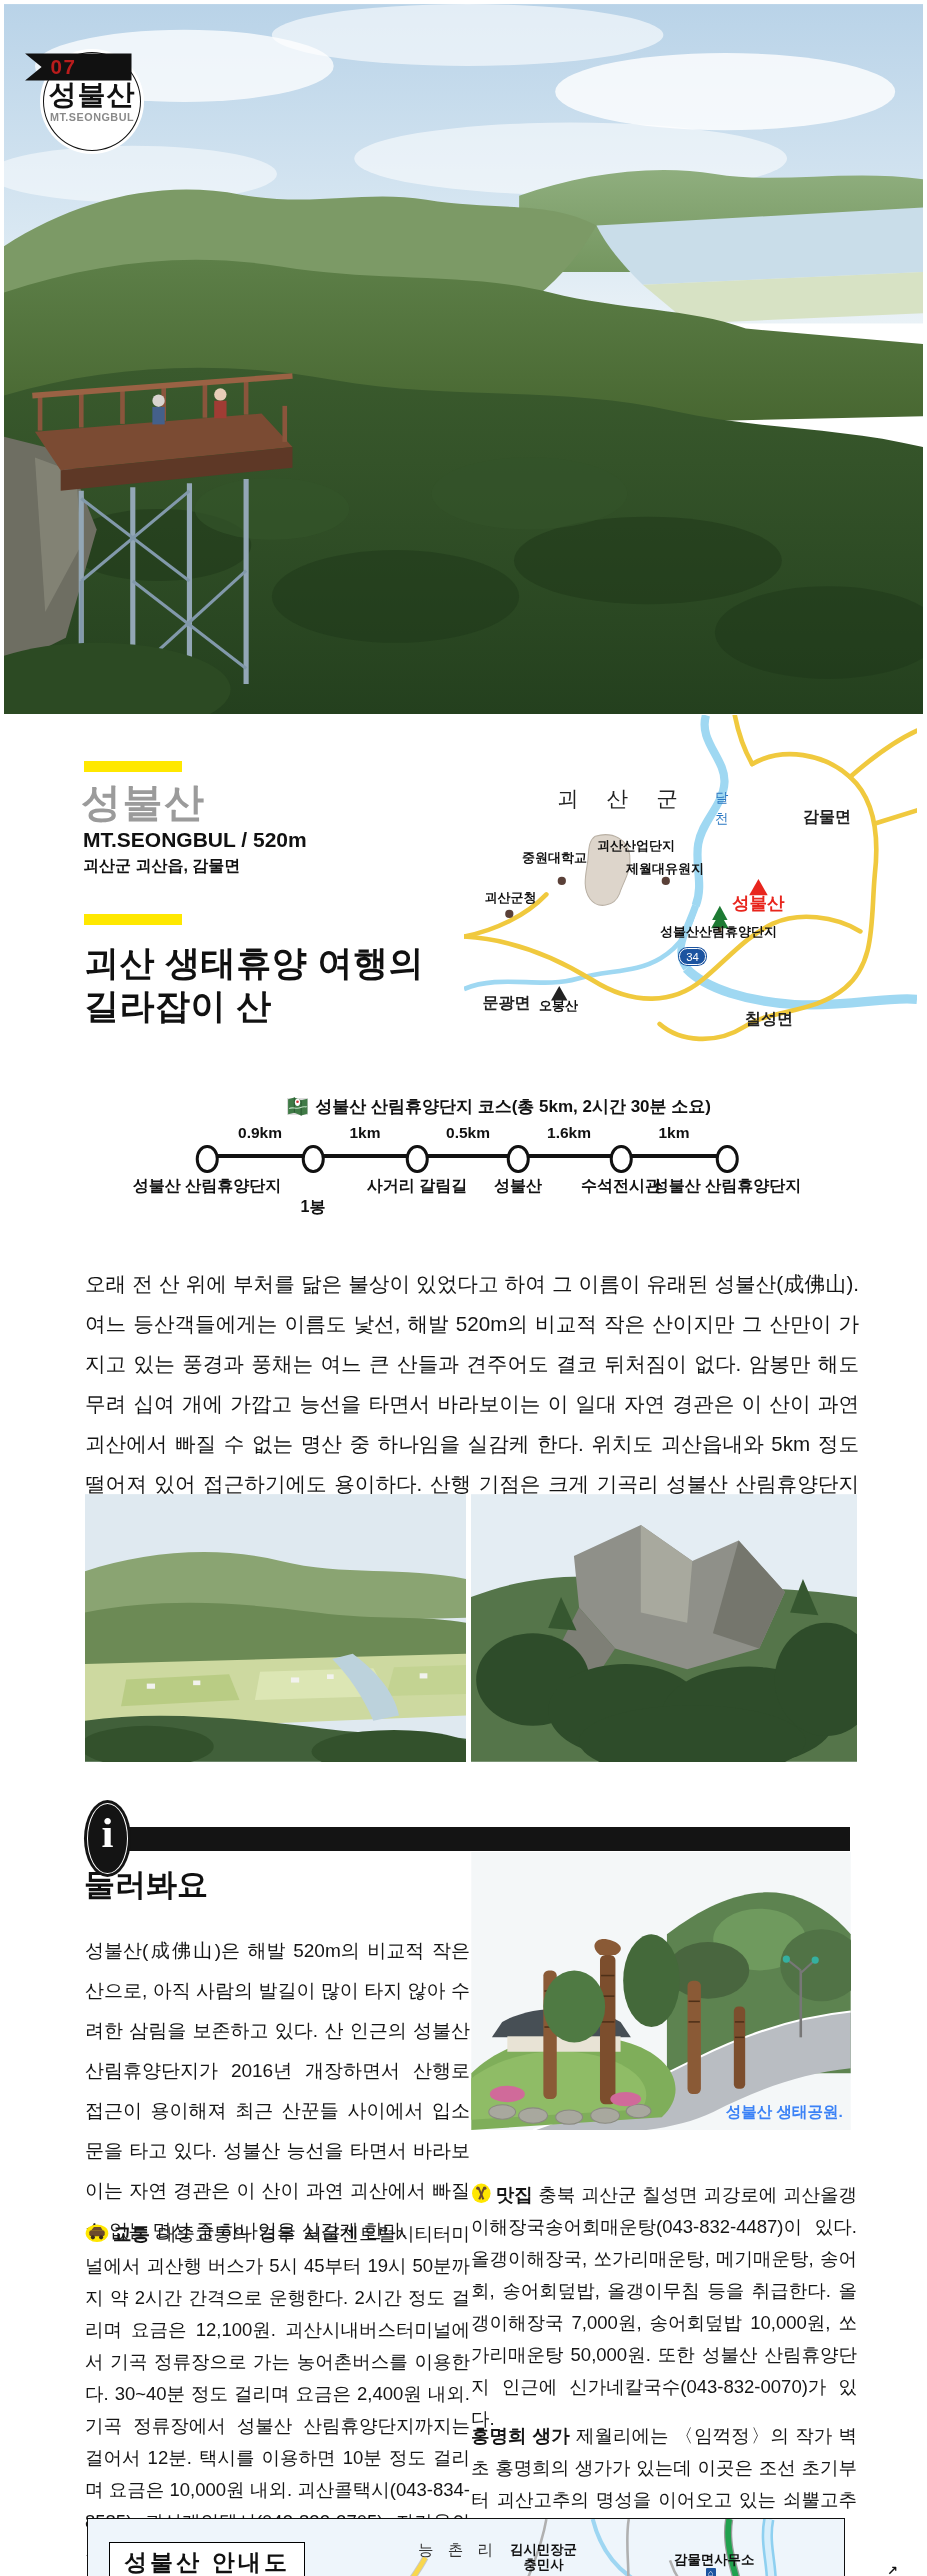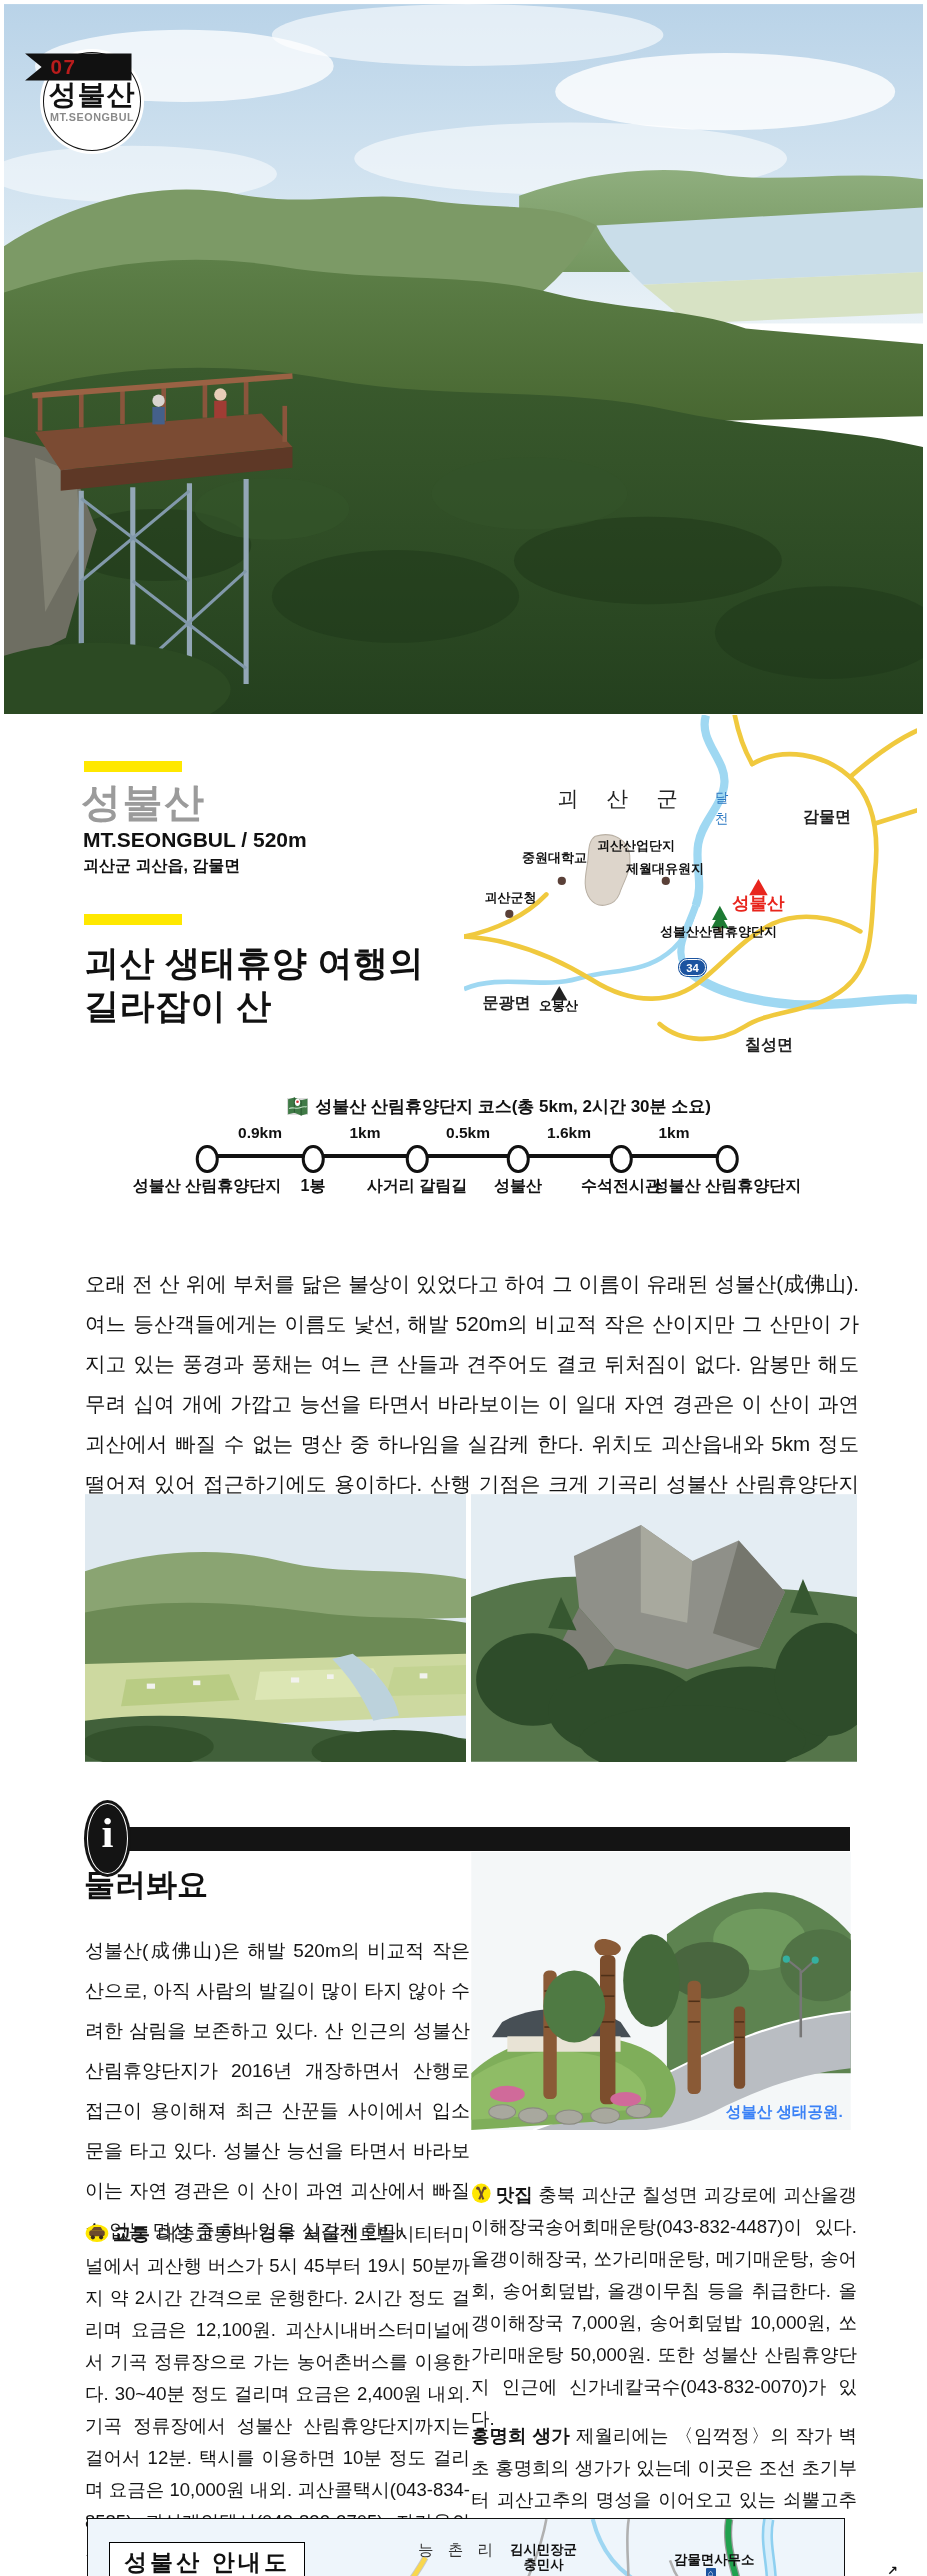--- a/index.html
+++ b/index.html
@@ -25,21 +25,21 @@
   .headline{left:84px;top:941px;font-size:35px;font-weight:900;line-height:43px;color:#111;letter-spacing:0.5px;}
 
   
   .locmap{left:464px;top:715px;width:453px;height:335px;}
   .loc-label{position:absolute;white-space:pre-line;line-height:1.1;}
   .c-loc-gun{font-family:"Liberation Serif","DejaVu Serif",serif;font-size:21.6px;letter-spacing:11.3px;color:#222;}
   .c-loc-river{color:#2b78c2;font-size:13.4px;line-height:20.6px;letter-spacing:1px;}
   .c-loc-myeon{font-size:16px;font-weight:700;color:#222;}
   .c-loc-poi{font-size:13px;font-weight:600;color:#111;}
   .c-loc-red{font-size:17.5px;font-weight:900;color:#e8251d;}
-  .c-loc-badge{background:#1c54a0;color:#fff;font-size:11.3px;font-weight:700;padding:1.5px 6.2px;border-radius:8.2px;border:1px solid #fff;box-shadow:0 0 0 1px #1c54a0;margin-top:11px;}
+  .c-loc-badge{background:#1c54a0;color:#fff;font-size:11.3px;font-weight:400;padding:1.5px 6.2px;border-radius:8.2px;border:1px solid #fff;box-shadow:0 0 0 1px #1c54a0;}
 
   
   .course{left:85px;top:1079px;width:773px;height:129px;}
   .course-head{position:absolute;left:201px;top:15.5px;font-size:17px;font-weight:900;color:#111;display:flex;align-items:center;gap:6.2px;}
   .course-line{position:absolute;top:75px;height:3.6px;background:#111;}
   .c-station{position:absolute;width:16.5px;height:21.6px;background:#fff;border:3.6px solid #111;border-radius:50%;top:66px;transform:translateX(-50%);}
   .c-dist{position:absolute;top:45px;transform:translateX(-50%);font-size:15.5px;font-weight:800;color:#111;}
   .c-name{position:absolute;top:97px;transform:translateX(-50%);font-size:16px;font-weight:600;color:#111;white-space:nowrap;}
 
   
@@ -211,21 +211,21 @@
 천</span>
         <span class="loc-label c-loc-myeon" style="position: absolute; left: 339px; top: 93px; white-space: pre-line;">감물면</span>
         <span class="loc-label c-loc-poi" style="position: absolute; left: 58px; top: 136px; white-space: pre-line;">중원대학교</span>
         <span class="loc-label c-loc-poi" style="position: absolute; left: 133px; top: 124px; white-space: pre-line; text-align: center;">괴산산업단지</span>
         <span class="loc-label c-loc-poi" style="position: absolute; left: 162px; top: 147px; white-space: pre-line;">제월대유원지</span>
         <span class="loc-label c-loc-poi" style="position: absolute; left: 20.6px; top: 176px; white-space: pre-line;">괴산군청</span>
         <span class="loc-label c-loc-red" style="position: absolute; left: 268px; top: 179px; white-space: pre-line;">성불산</span>
         <span class="loc-label c-loc-poi" style="position: absolute; left: 196px; top: 210px; white-space: pre-line;">성불산산림휴양단지</span>
         <span class="loc-label c-loc-myeon" style="position: absolute; left: 18.5px; top: 279px; white-space: pre-line;">문광면</span>
         <span class="loc-label c-loc-poi" style="position: absolute; left: 75px; top: 284px; white-space: pre-line;">오봉산</span>
-        <span class="loc-label c-loc-myeon" style="position: absolute; left: 281px; top: 295px; white-space: pre-line; margin-top: 26px;">칠성면</span>
+        <span class="loc-label c-loc-myeon" style="position: absolute; left: 281px; top: 295px; white-space: pre-line;">칠성면</span>
         <span class="loc-label c-loc-badge" style="position: absolute; left: 215px; top: 233px; white-space: pre-line;">34</span>
       </div>
   </div>
 
   <div class="abs course">
     <div class="course-head">
       <svg width="23" height="23" viewBox="0 0 44 44">
         <rect x="2" y="6" width="40" height="32" fill="#d9d9d9"></rect>
         <polygon points="4,8 16,5 29,10 41,7 41,36 29,39 16,34 4,37" fill="#3f7a46"></polygon>
         <polyline points="16,5 16,34" stroke="#2c5a33" stroke-width="2" fill="none"></polyline>
@@ -235,21 +235,21 @@
         <path d="M6,26 C12,22 20,28 28,24 C34,21 38,24 40,22" stroke="#bfe0c2" stroke-width="2" fill="none"></path>
       </svg>
       <span>성불산 산림휴양단지 코스(총 5km, 2시간 30분 소요)</span>
     </div>
     <div id="course-track">
         <div class="course-line" style="left: 122px; width: 520px;"></div>
         <div class="c-station" style="left: 122px;"></div>
         <div class="c-name" style="left: 122px;">성불산 산림휴양단지</div>
         <div class="c-dist" style="left: 175px;">0.9km</div>
         <div class="c-station" style="left: 228px;"></div>
-        <div class="c-name" style="left: 228px;">1봉</div>
+        <div class="c-name" style="left: 228px; margin-top: 21px;">1봉</div>
         <div class="c-dist" style="left: 280px;">1km</div>
         <div class="c-station" style="left: 332px;"></div>
         <div class="c-name" style="left: 332px;">사거리 갈림길</div>
         <div class="c-dist" style="left: 383px;">0.5km</div>
         <div class="c-station" style="left: 433px;"></div>
         <div class="c-name" style="left: 433px;">성불산</div>
         <div class="c-dist" style="left: 484px;">1.6km</div>
         <div class="c-station" style="left: 536px;"></div>
         <div class="c-name" style="left: 536px;">수석전시관</div>
         <div class="c-dist" style="left: 589px;">1km</div>

